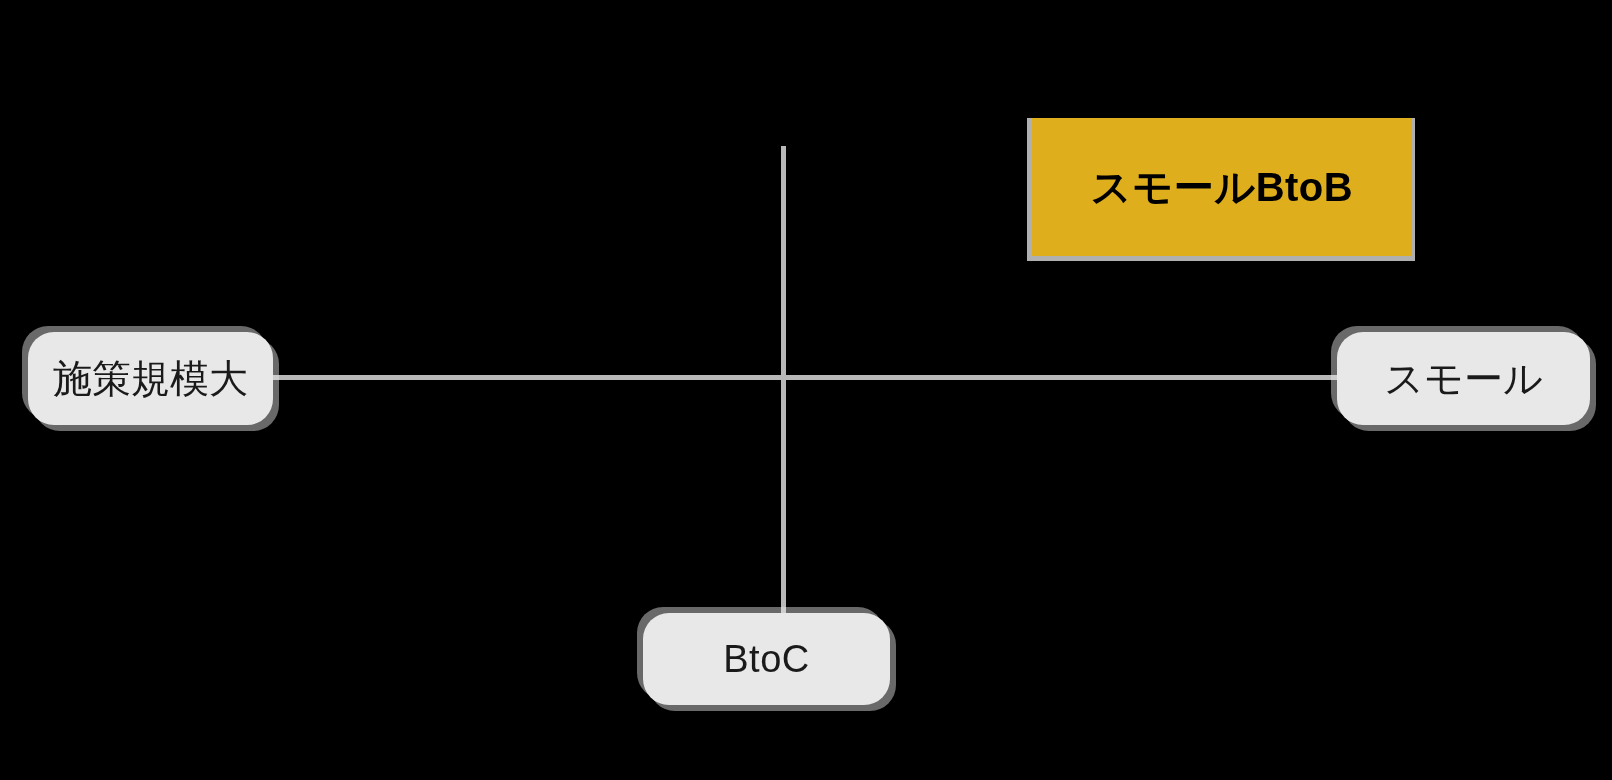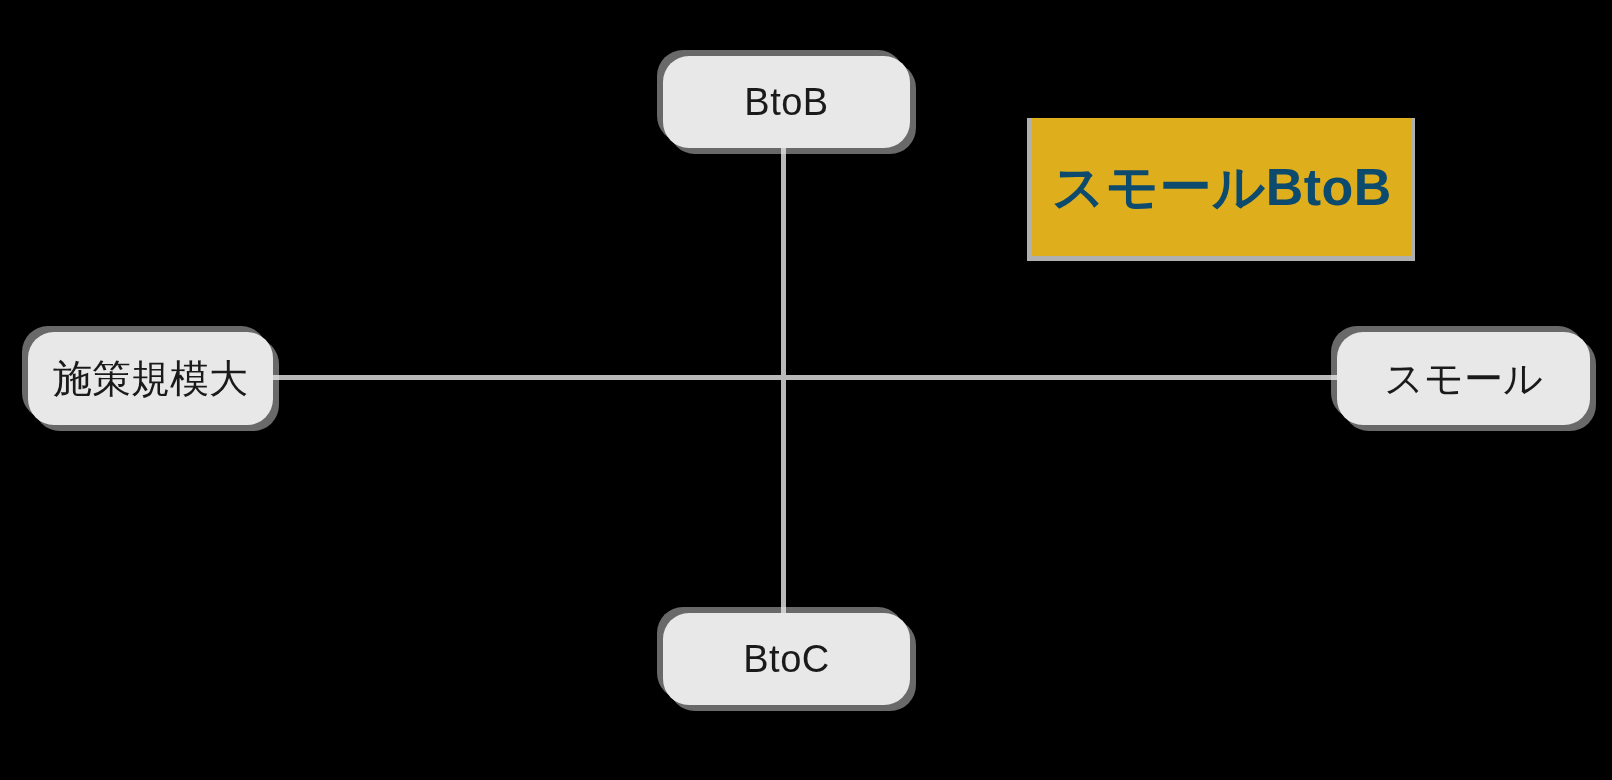--- a/index.html
+++ b/index.html
@@ -53,21 +53,21 @@
 
   #chip-btob {
     left: 663px;
     top: 56px;
     width: 247px;
     height: 92px;
   }
   #chip-btob .chip-label { font-size: 38px; letter-spacing: 0.5px; }
 
   #chip-btoc {
-    left: 663px;
+    left: 643px;
     top: 613px;
     width: 247px;
     height: 92px;
   }
   #chip-btoc .chip-label { font-size: 38px; letter-spacing: 0.5px; }
 
   #chip-left {
     left: 28px;
     top: 332px;
     width: 245px;
@@ -93,39 +93,36 @@
     background: #dfae1c;
     border-left: 5px solid #b0b0b0;
     border-right: 3px solid #b0b0b0;
     border-bottom: 5px solid #b0b0b0;
     box-sizing: border-box;
     display: flex;
     align-items: center;
     justify-content: center;
   }
   #callout-small-btob .callout-label {
-    color: #0c4a6e;
-    font-size: 52px;
+    color: #000000;
+    font-size: 40px;
     font-weight: bold;
     line-height: 1;
     white-space: nowrap;
     letter-spacing: 0.5px;
   }
 </style>
 </head>
 <body>
 
 <div id="canvas">
 
   <div class="axis-line" id="horizontal-axis"></div>
   <div class="axis-line" id="vertical-axis"></div>
 
-  <div class="chip" id="chip-btob">
-    <span class="chip-label">BtoB</span>
-  </div>
 
   <div class="chip" id="chip-btoc">
     <span class="chip-label">BtoC</span>
   </div>
 
   <div class="chip" id="chip-right">
     <span class="chip-label">スモール</span>
   </div>
 
   <div class="chip" id="chip-left">

